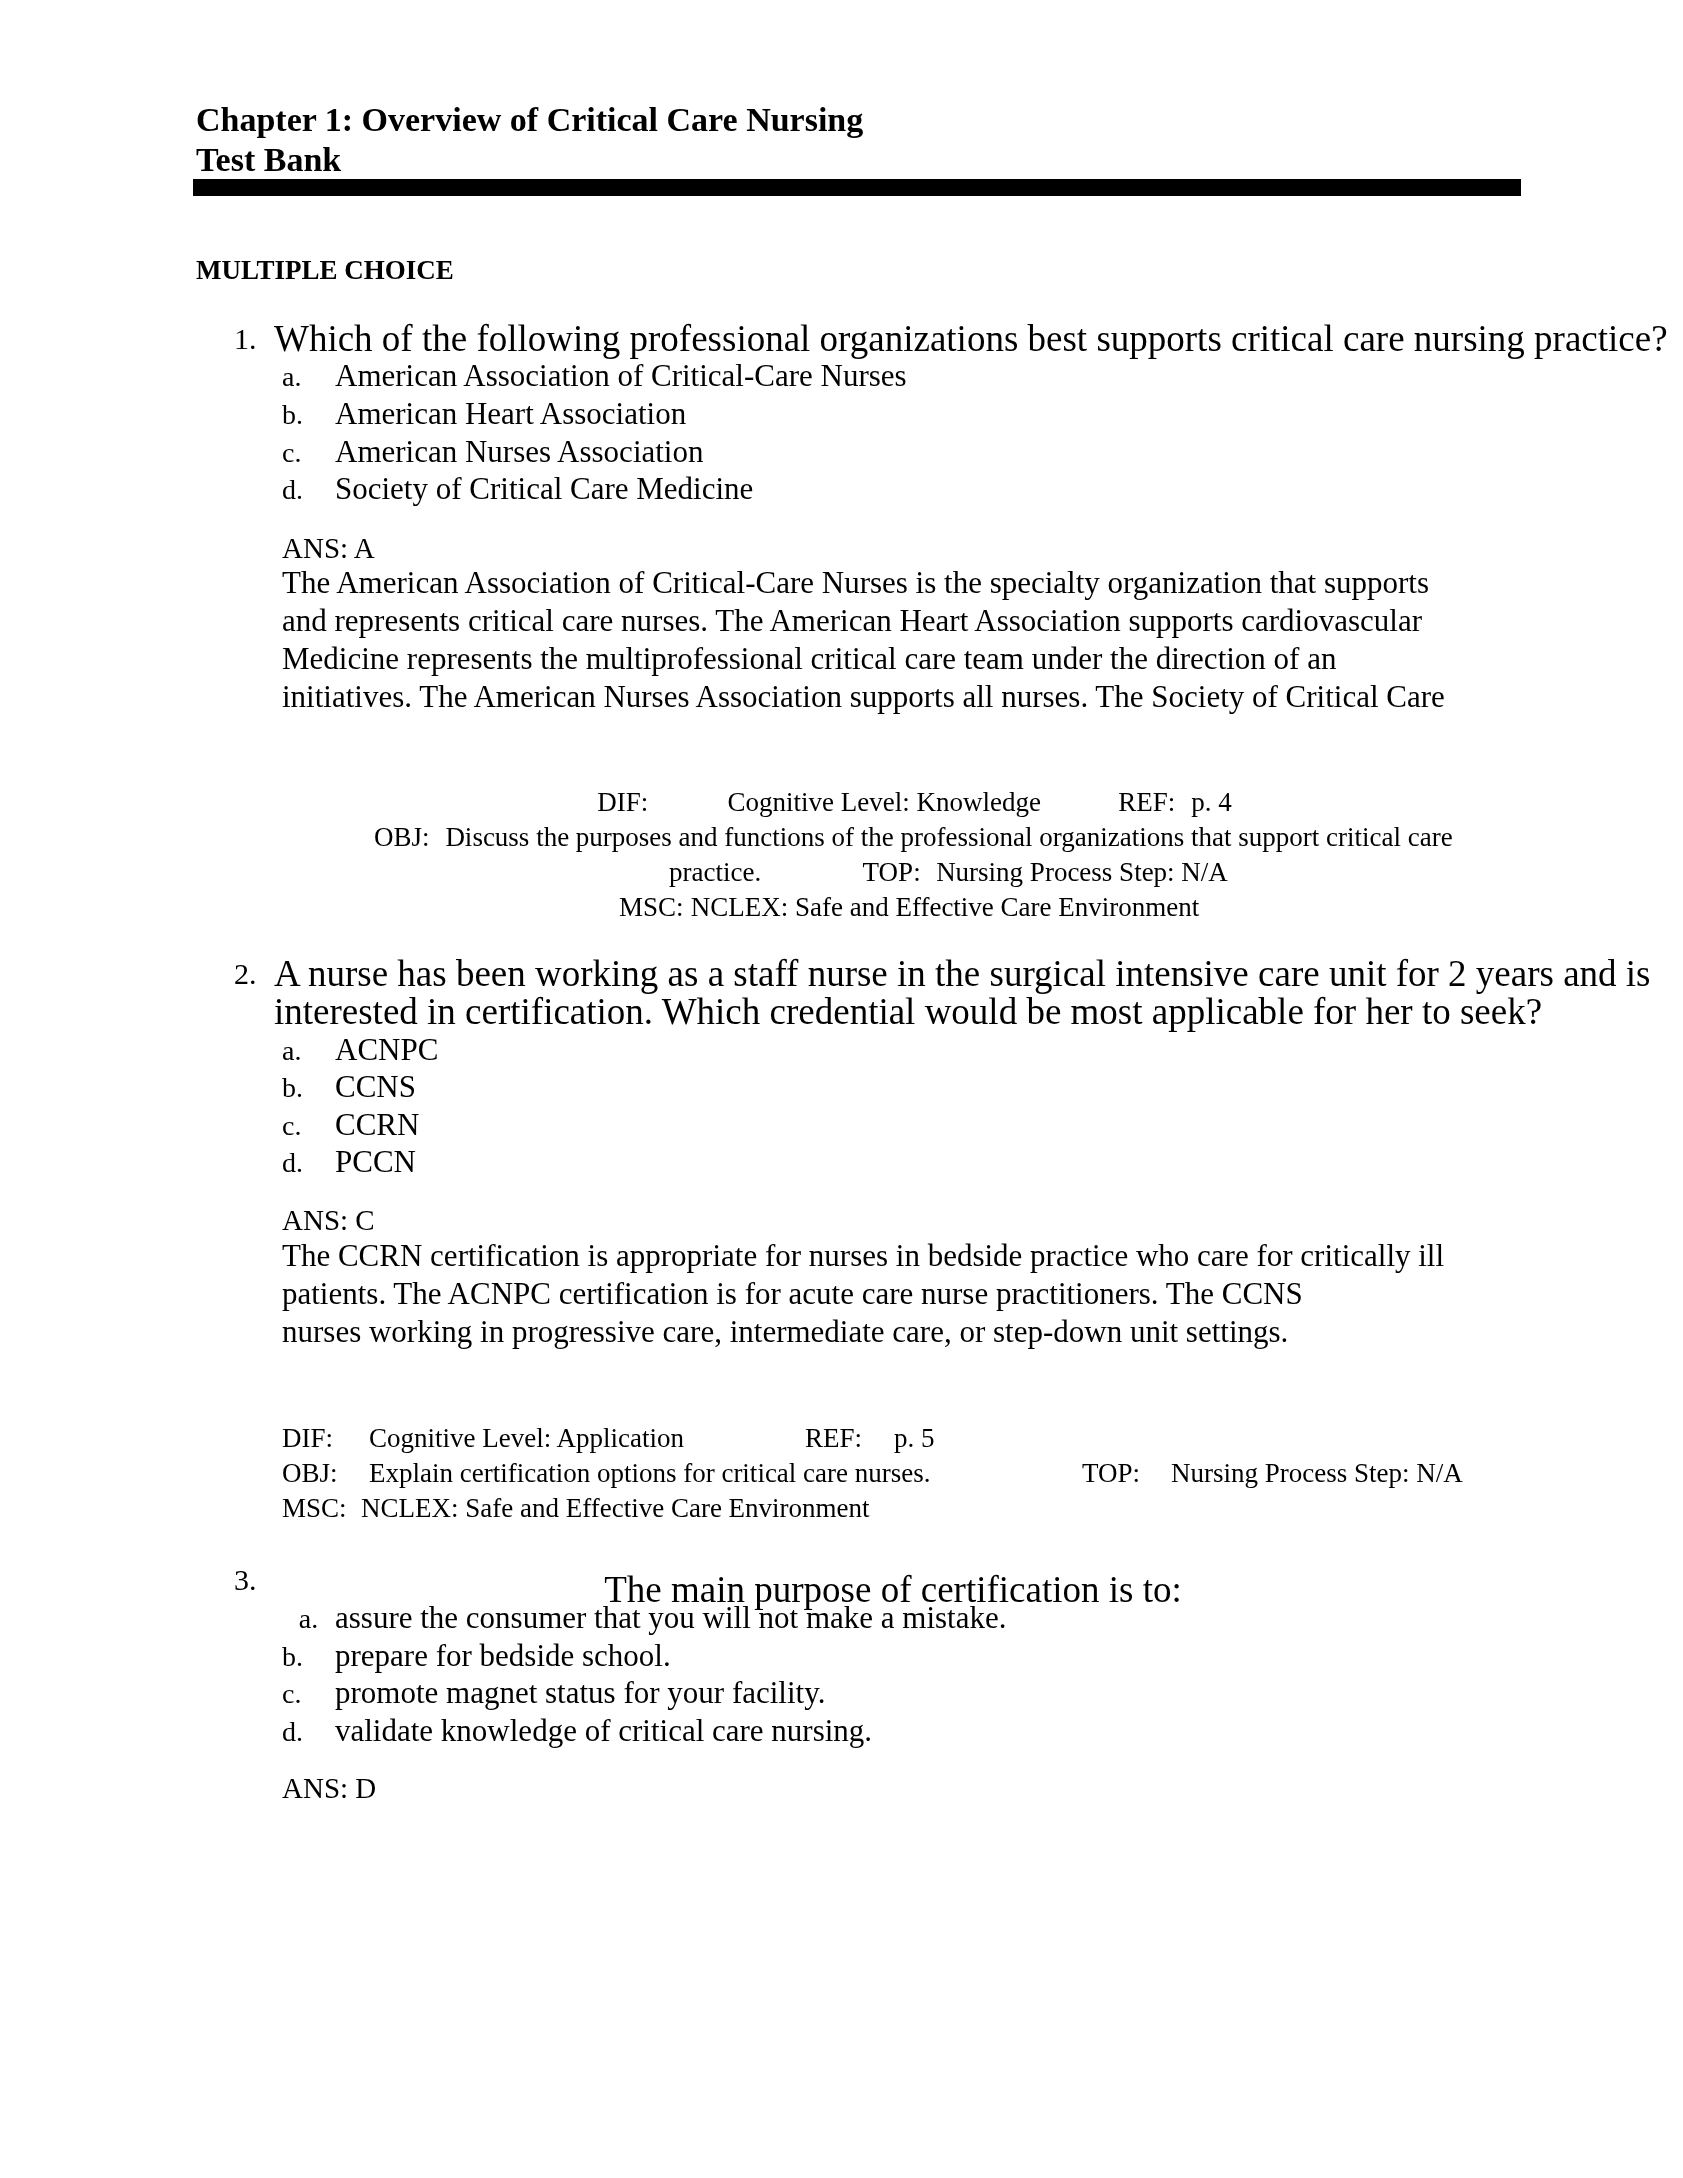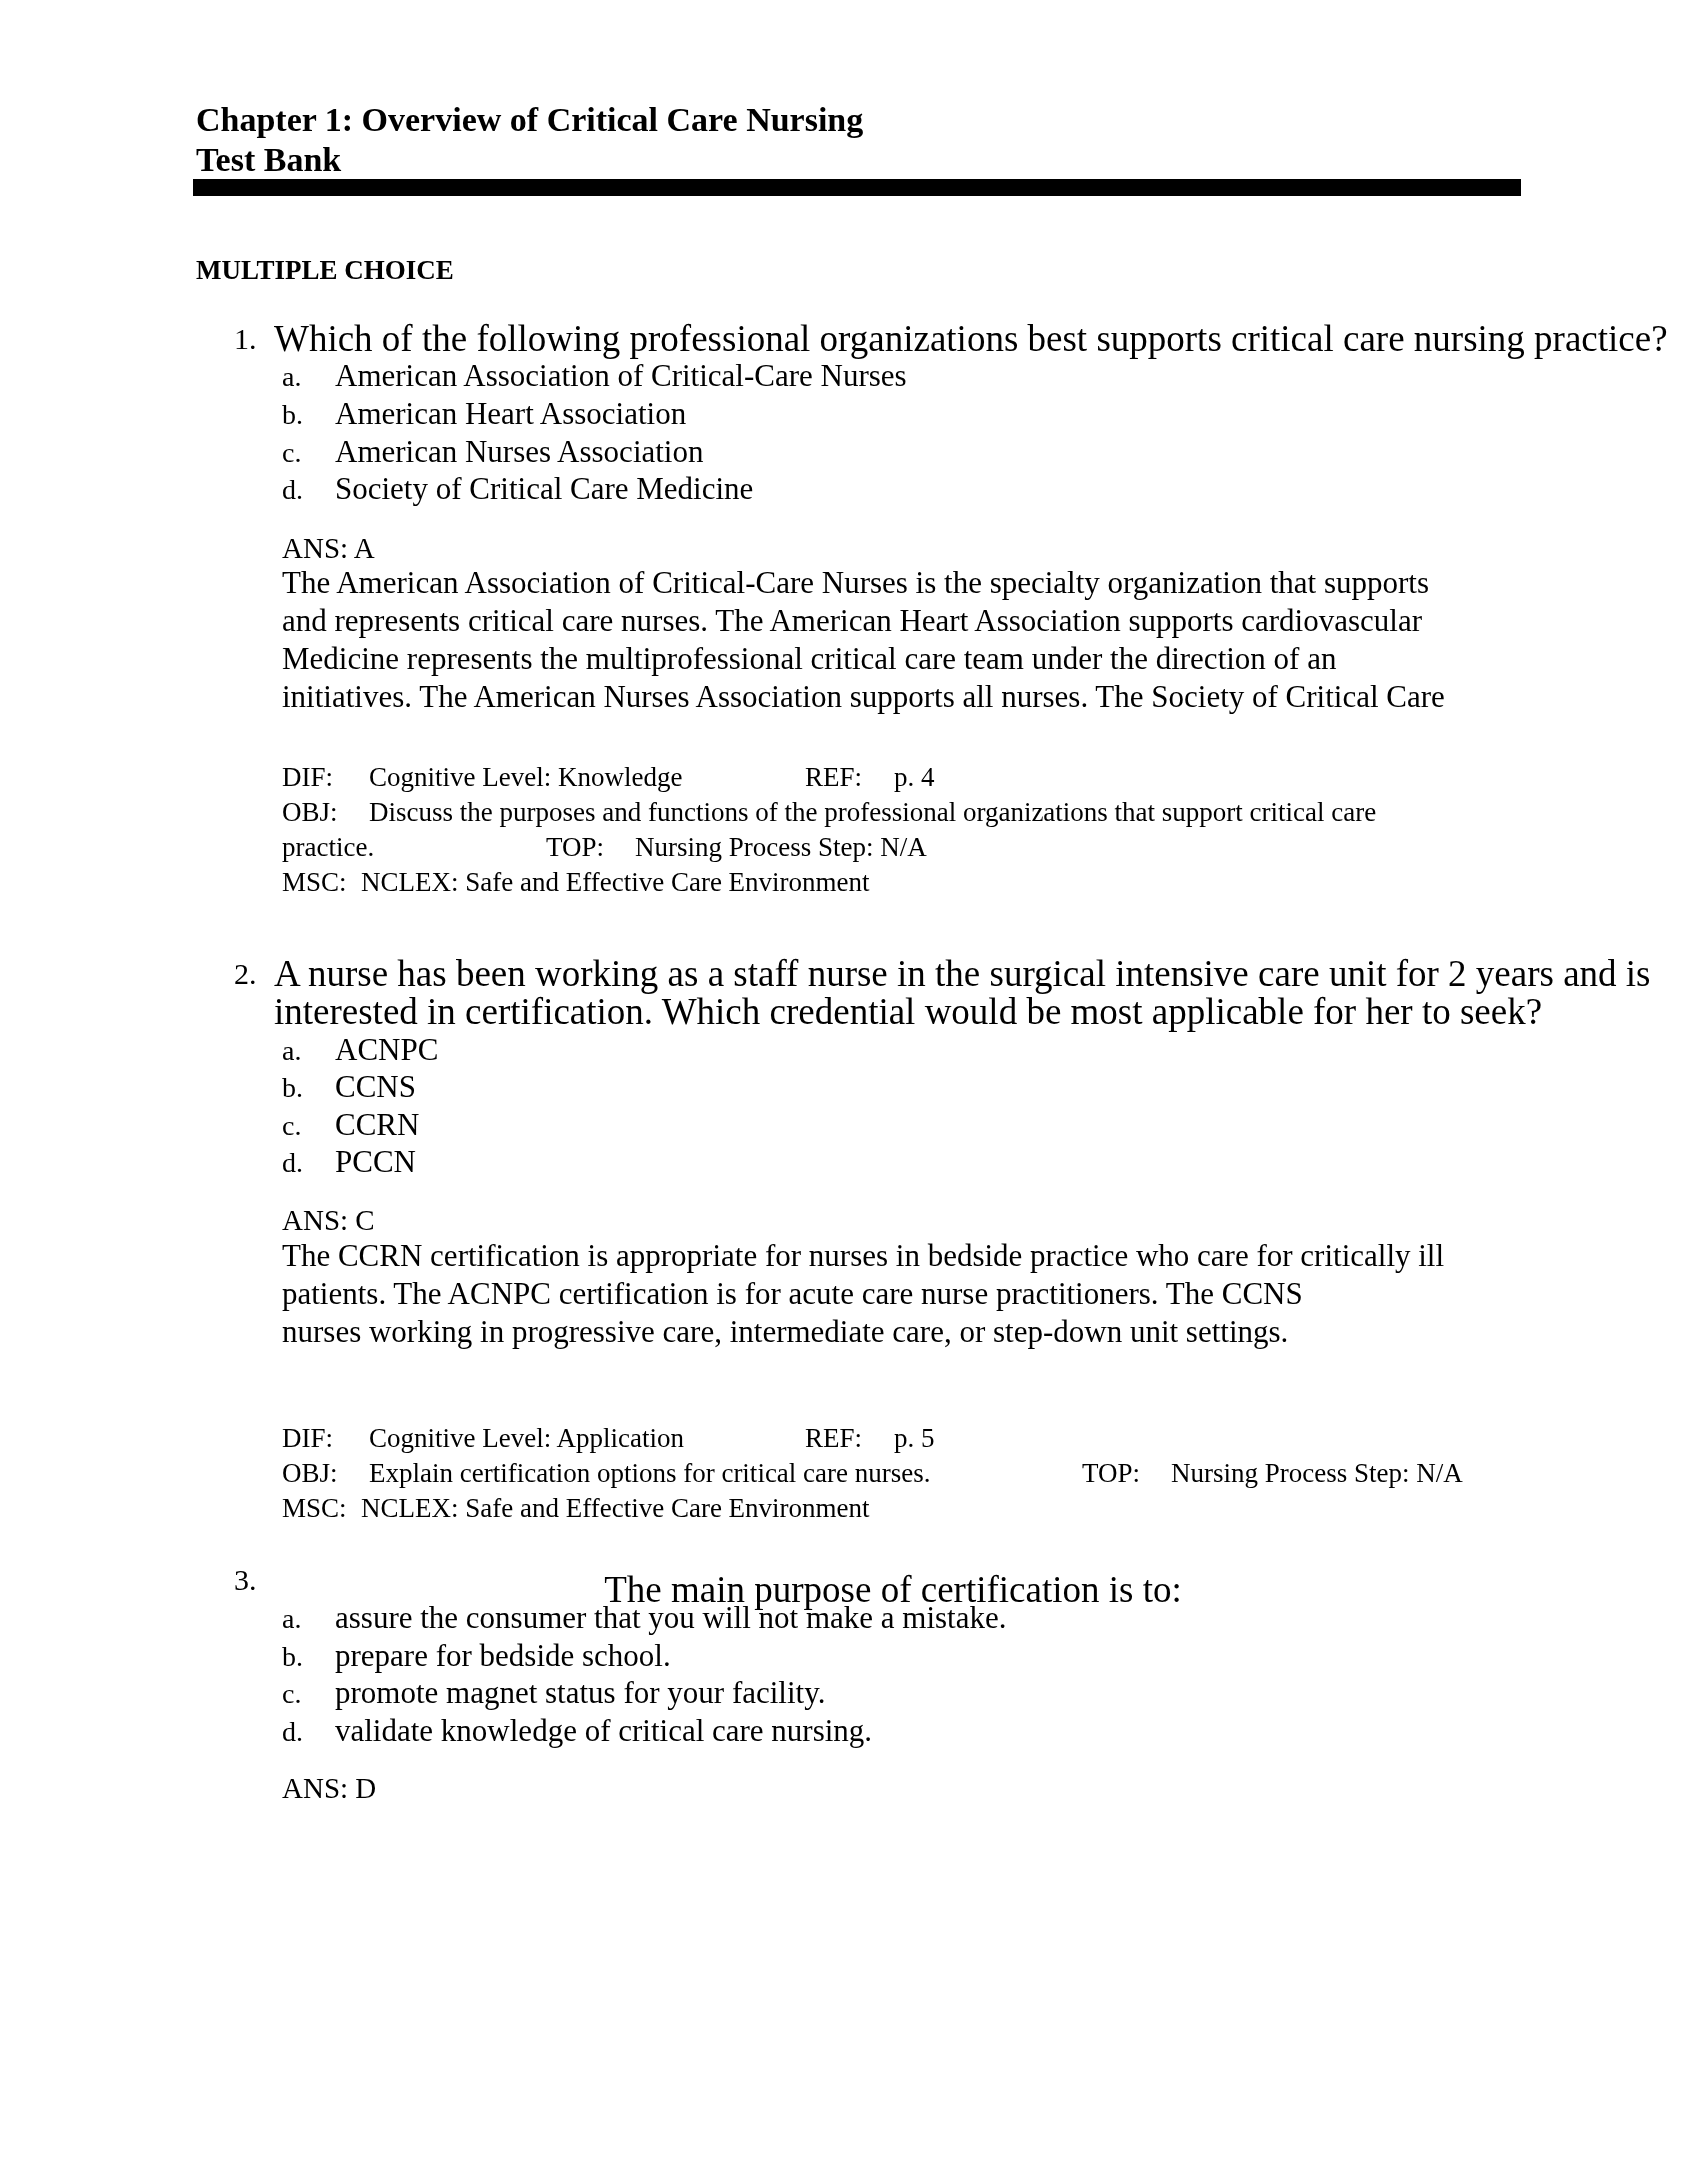--- a/index.html
+++ b/index.html
@@ -42,21 +42,21 @@
 
     <div class="ans" style="top:530px;">ANS:  A</div>
 
     <div class="rat" style="top:564px; white-space:nowrap;">
       <div>The American Association of Critical-Care Nurses is the specialty organization that supports</div>
       <div>and represents critical care nurses. The American Heart Association supports cardiovascular</div>
       <div>Medicine represents the multiprofessional critical care team under the direction of an</div>
       <div>initiatives. The American Nurses Association supports all nurses. The Society of Critical Care</div>
     </div>
 
-    <div class="meta" style="top:760px;">
+    <div class="meta" style="top:785px;text-align:center;">
       <div><span class="k">DIF:</span><span class="gap" style="width:436px;">Cognitive Level: Knowledge</span><span class="k2">REF:</span><span>p. 4</span></div>
       <div><span class="k">OBJ:</span><span>Discuss the purposes and functions of the professional organizations that support critical care</span></div>
       <div><span class="gap" style="width:264px;">practice.</span><span class="k2">TOP:</span><span>Nursing Process Step: N/A</span></div>
       <div><span class="k" style="width:79px;">MSC:</span><span>NCLEX: Safe and Effective Care Environment</span></div>
     </div>
   </div>
 
   <div>
     <div class="qnum" style="top:955px;">2.</div>
     <div class="stem" style="top:955px; white-space:nowrap;">
@@ -81,21 +81,21 @@
       <div><span class="k">DIF:</span><span class="gap" style="width:436px;">Cognitive Level: Application</span><span class="k2">REF:</span><span>p. 5</span></div>
       <div><span class="k">OBJ:</span><span class="gap" style="width:713px;">Explain certification options for critical care nurses.</span><span class="k2">TOP:</span><span>Nursing Process Step: N/A</span></div>
       <div><span class="k" style="width:79px;">MSC:</span><span>NCLEX: Safe and Effective Care Environment</span></div>
     </div>
   </div>
 
   <div>
     <div class="qnum" style="top:1561px;">3.</div>
     <div class="stem" style="top:1561px; white-space:nowrap;margin-top:10px;">The main purpose of certification is to:</div>
 
-    <div class="opt" style="top:1599px;"><span class="ol">a.</span><span>assure the consumer that you will not make a mistake.</span></div>
+    <div class="opt" style="top:1599px;text-align:center;"><span class="ol">a.</span><span>assure the consumer that you will not make a mistake.</span></div>
     <div class="opt" style="top:1637px;"><span class="ol">b.</span><span>prepare for bedside school.</span></div>
     <div class="opt" style="top:1674px;"><span class="ol">c.</span><span>promote magnet status for your facility.</span></div>
     <div class="opt" style="top:1712px;"><span class="ol">d.</span><span>validate knowledge of critical care nursing.</span></div>
 
     <div class="ans" style="top:1770px;">ANS:  D</div>
   </div>
 
 </div>
 
 

